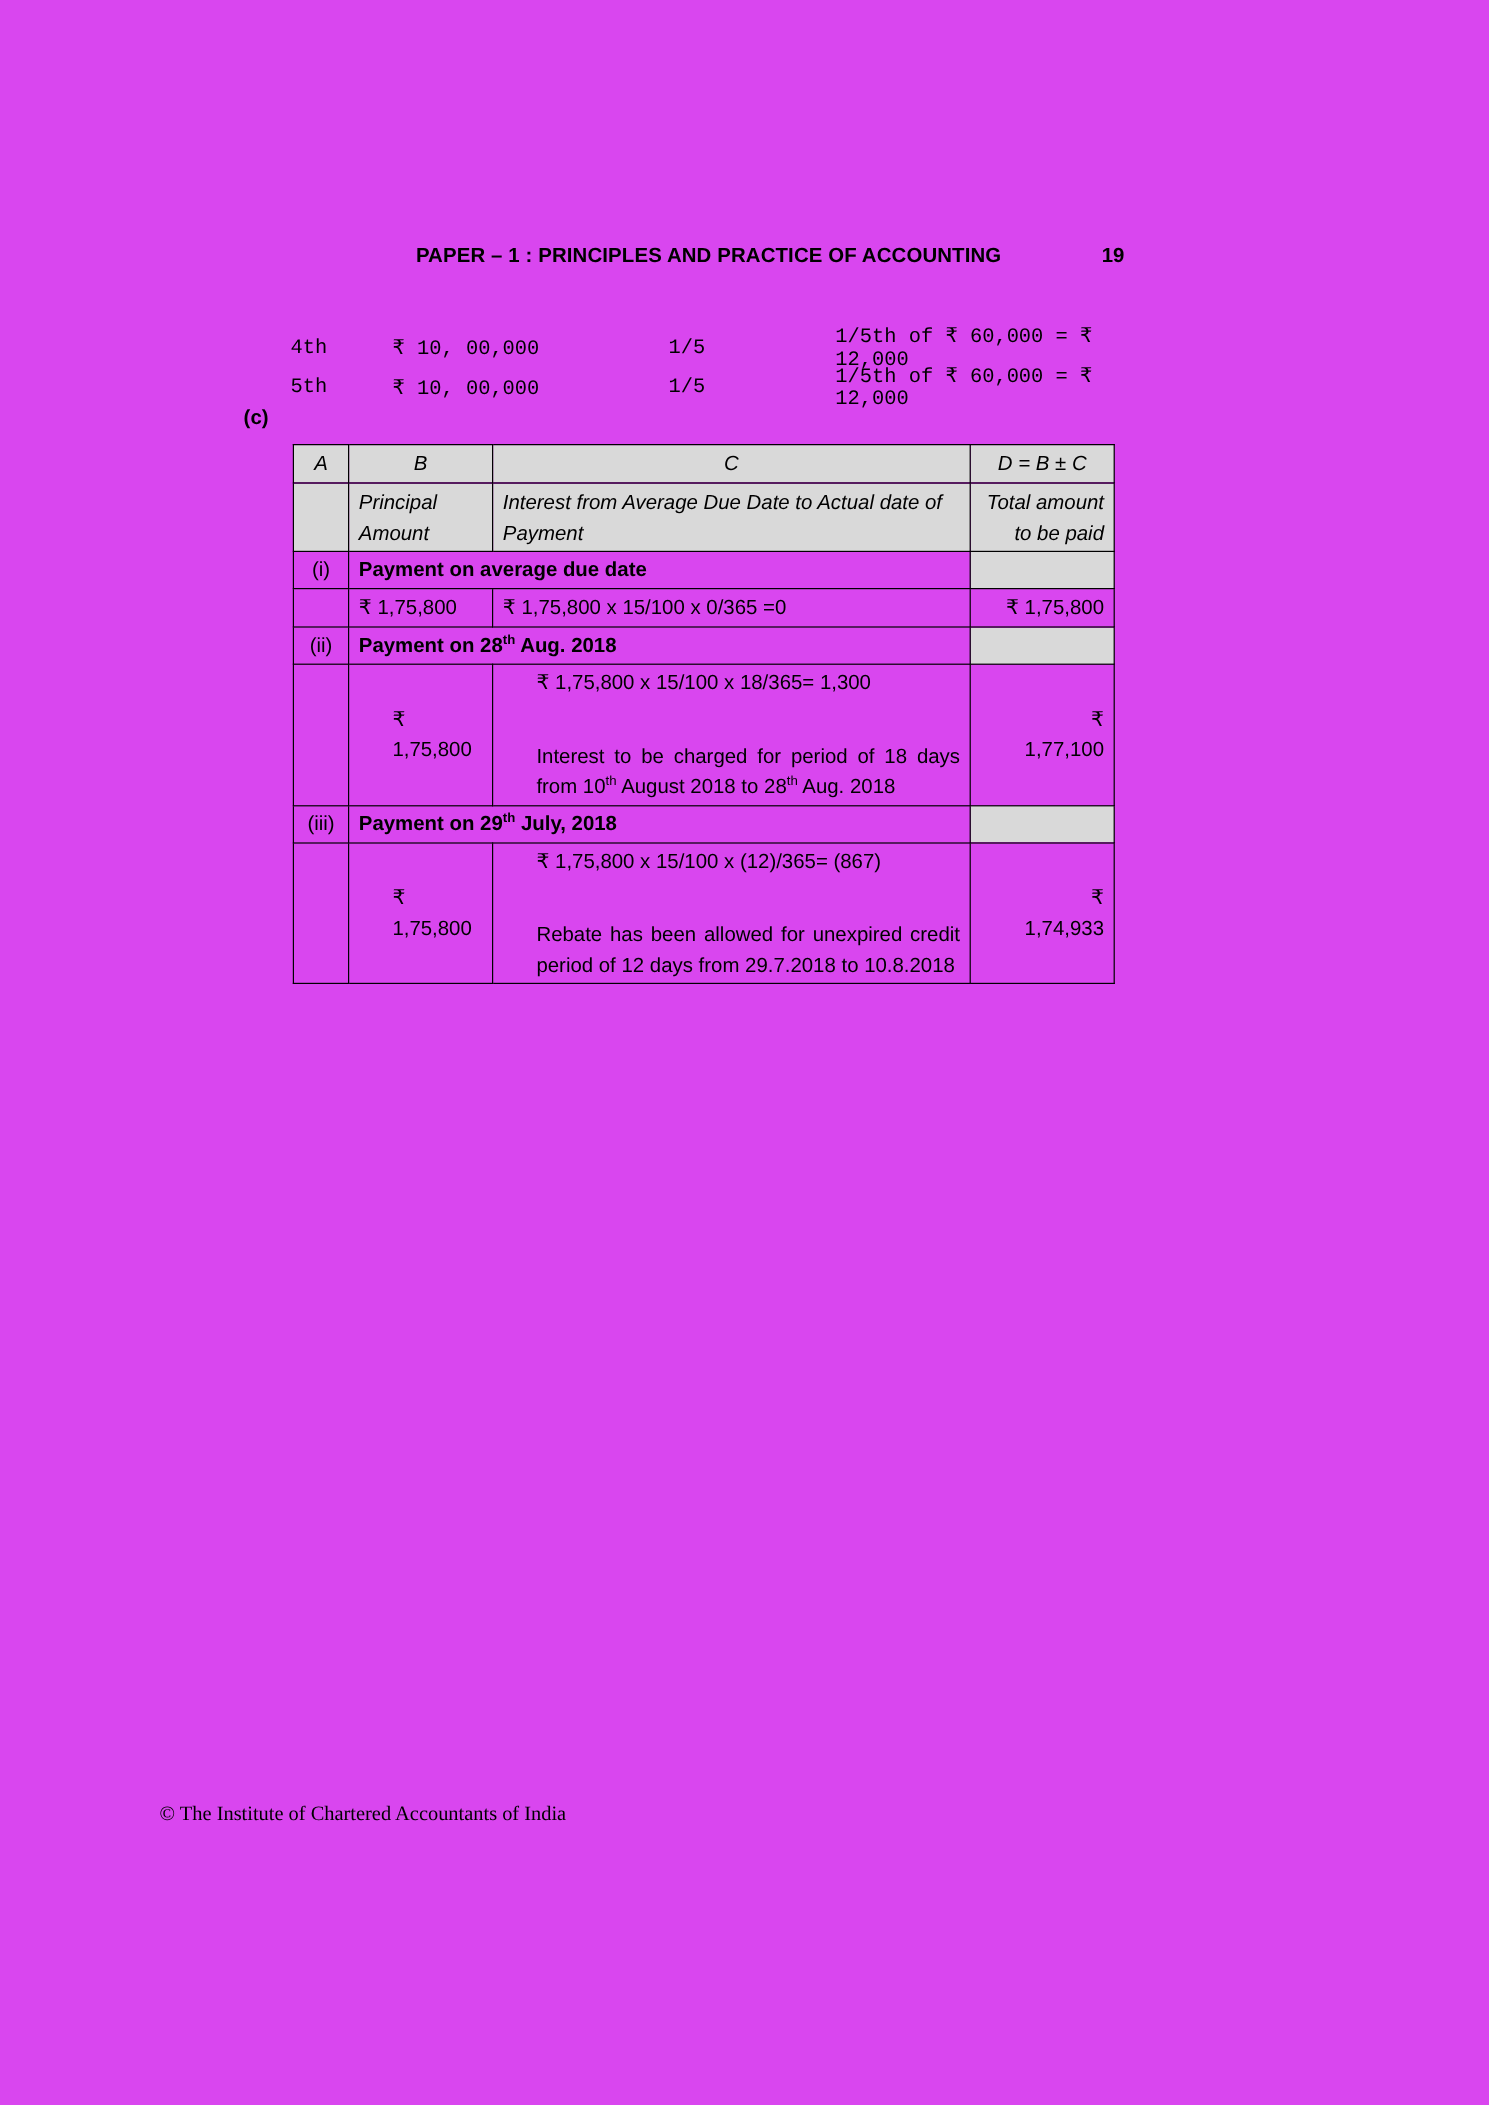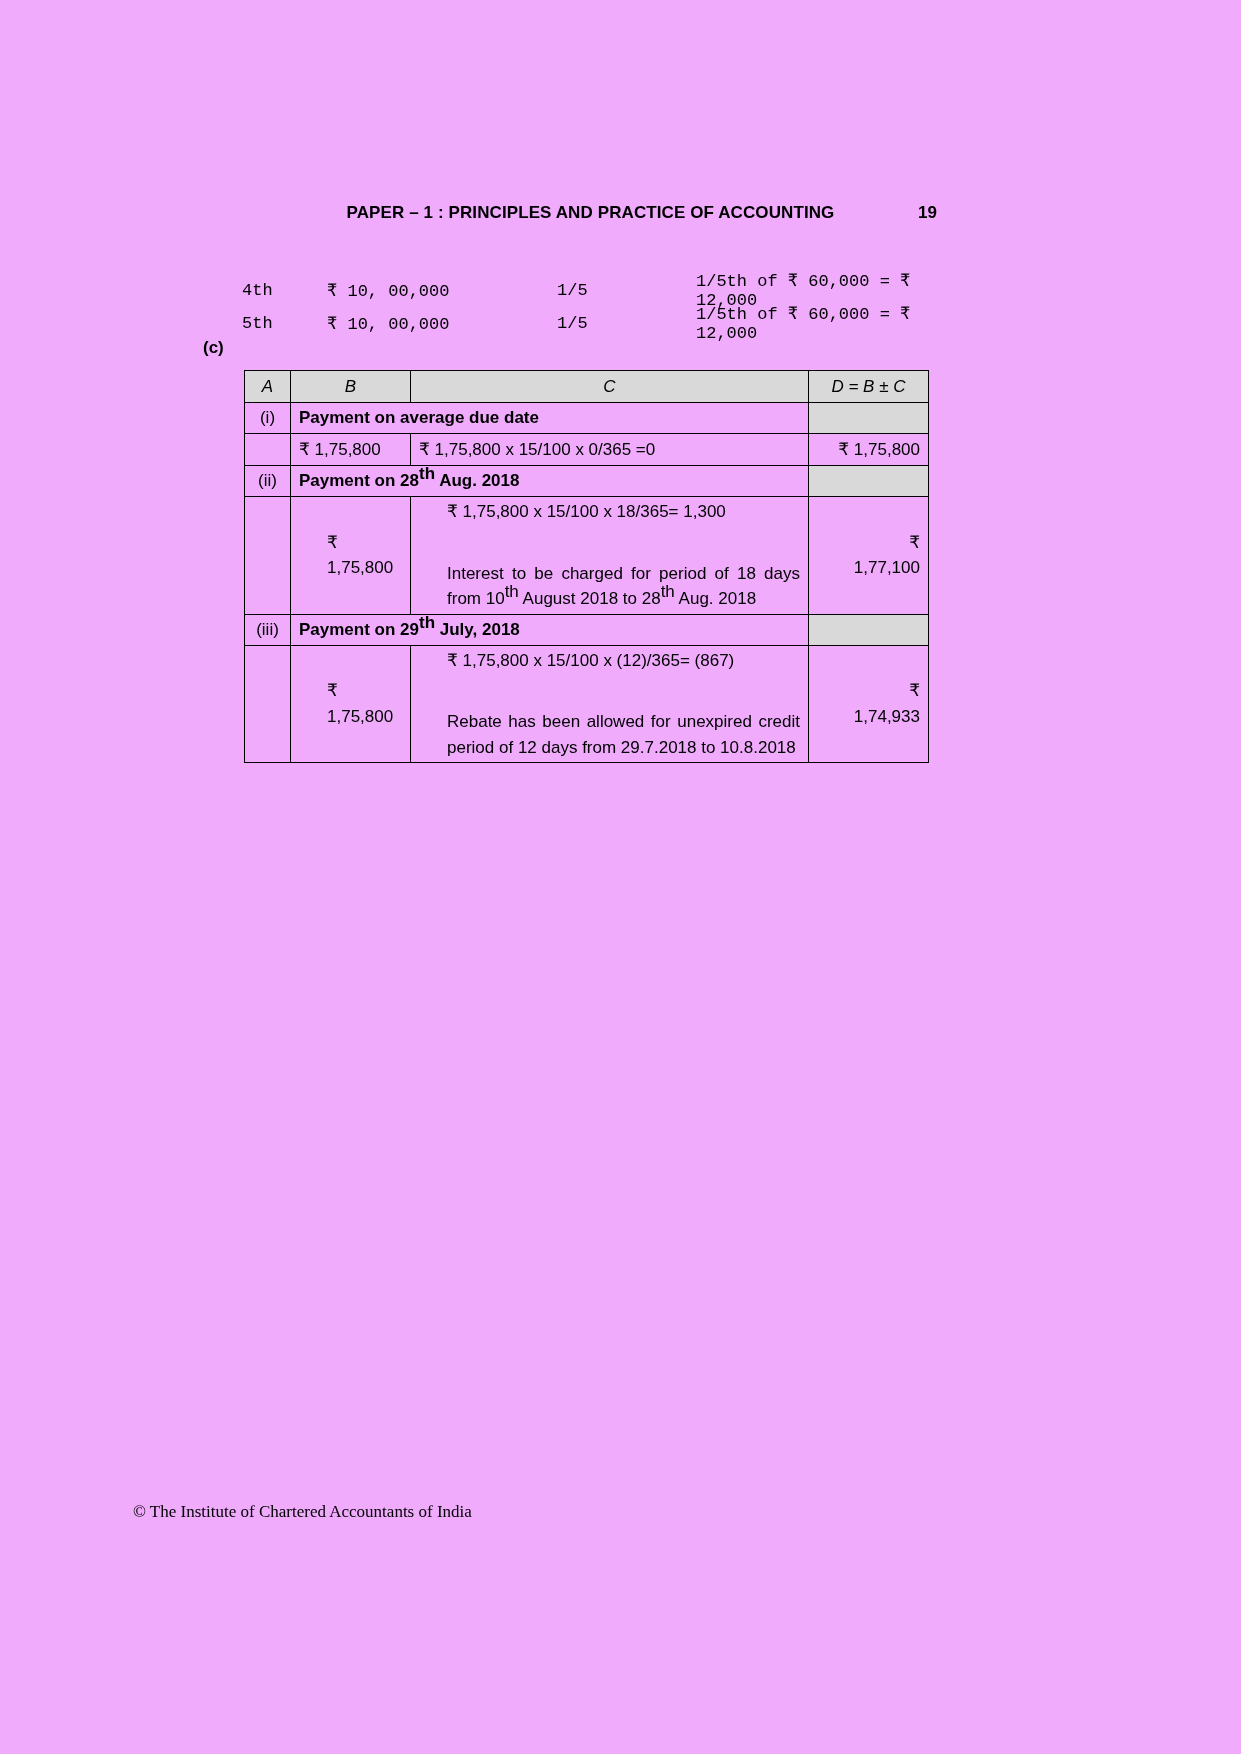--- a/index.html
+++ b/index.html
@@ -1,21 +1,21 @@
 <!DOCTYPE html>
 <html><head>
 <meta charset="utf-8">
 <style>
   * { margin: 0; padding: 0; box-sizing: border-box; }
   html, body { background: #ffffff; }
   .page {
     position: relative;
     width: 1241px;
     height: 1754px;
-    background: #f0abfc;
+    background: #d946ef;
     color: #000000;
     font-family: "Liberation Sans", "DejaVu Sans", sans-serif;
     font-size: 17px;
     overflow: hidden;
   }
 
   
   .page-header {
     position: absolute;
     top: 203px;
@@ -87,21 +87,21 @@
 
   .section-row td { height: 31px; }
   .sec-title { font-weight: bold; }
   .shaded { background: #d9d9d9; }
 
   .data-row td { height: 32px; }
   .data-row-tall td { height: 84px; padding-left: 36px; }
   .v-top { vertical-align: top; padding-top: 4px; }
   .total-cell { text-align: right; }
   .note { text-align: justify; margin-top: 36px; }
-  sup { font-size: 17px; line-height: 0; }
+  sup { font-size: 11px; line-height: 0; }
 
   
   .page-footer {
     position: absolute;
     top: 1502px;
     left: 133px;
     font-family: "Liberation Serif", "DejaVu Serif", serif;
     font-weight: normal;
     font-size: 17px;
   }
@@ -142,20 +142,26 @@
     </colgroup>
 
     <tbody>
         <tr class="hdr hdr-r1">
       <td>A</td>
       <td>B</td>
       <td>C</td>
       <td>D = B ± C</td>
     </tr>
 
+    <tr class="hdr hdr-r2">
+      <td></td>
+      <td>Principal Amount</td>
+      <td>Interest from Average Due Date to Actual date of Payment</td>
+      <td class="right-al">Total amount to be paid</td>
+    </tr>
 
     <tr class="section-row">
       <td class="center-al">(i)</td>
       <td colspan="2" class="sec-title">Payment on average due date</td>
       <td class="shaded"></td>
     </tr>
 
     <tr class="data-row">
       <td></td>
       <td>₹ 1,75,800</td>

